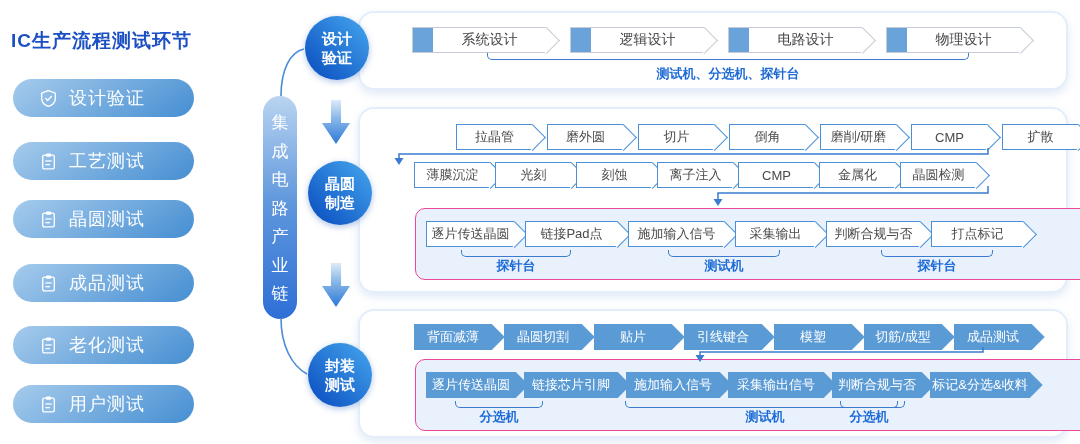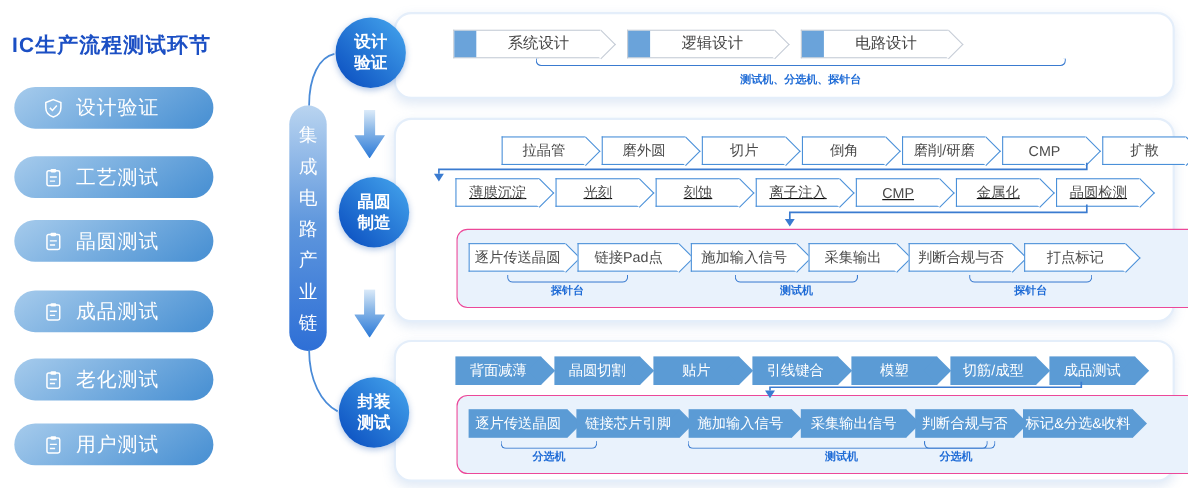--- a/index.html
+++ b/index.html
@@ -39,21 +39,21 @@
   .panel { position: absolute; left: 358px; width: 710px; background: #fff;
            border: 2px solid #e4eefa; border-radius: 16px;
            box-shadow: 0 4px 10px rgba(120,160,215,.22); }
   #panel-design  { top: 11px;  height: 79px; }
   #panel-wafer   { top: 107px; height: 186px; }
   #panel-package { top: 309px; height: 129px; }
 
   .row { position: absolute; display: flex; }
   #design-row   { left: 52px; top: 14px; gap: 24px; }
   #wafer-row1   { left: 54px; top: 15px; gap: 15px; padding-left: 42px; }
-  #wafer-row2   { left: 54px; top: 53px; gap: 15px; text-decoration: underline; }
+  #wafer-row2   { left: 54px; top: 53px; gap: 5px; }
   #package-row1 { left: 54px; top: 13px; gap: 12px; }
   .sub-row { position: absolute; left: 10px; top: 12px; display: flex; }
   #wafer-sub-row { gap: 11px; }
   #package-sub-row { gap: 8px; }
 
   
   .chev { position: relative; height: 26px; display: flex; align-items: center; justify-content: center; font-size: 13px; }
   .chev span { position: relative; z-index: 2; white-space: nowrap; }
 
   .cd { background: #fff; border: 1px solid #c5ccd6; border-right: none; width: 134px; padding-left: 20px; color: #454545; font-size: 14px; }
@@ -70,21 +70,21 @@
                transform: rotate(45deg); background: #5b9bd5; }
 
   
   .subpanel { position: absolute; left: 55px; width: 676px; height: 72px;
               background: #e9f2fc; border: 1px solid #ec4899; border-radius: 10px; }
   #wafer-sub   { top: 99px; }
   #package-sub { top: 48px; }
 
   .bracket { position: absolute; height: 7px; border: 1.5px solid #3a7bd0; border-top: none;
              border-radius: 0 0 5px 5px; }
-  .grp-caption { position: absolute; text-align: center; color: #1e6bd6; font-weight: bold; font-size: 10px; }
+  .grp-caption { position: absolute; text-align: center; color: #1e6bd6; font-weight: bold; font-size: 13px; }
 
   #design-bracket { left: 127px; top: 40px; width: 482px; }
   #design-caption { left: 127px; top: 52px; width: 482px; }
 
   .overlay { position: absolute; left: 0; top: 0; pointer-events: none; z-index: 4; }
 </style>
 </head>
 <body>
 
 <div class="stage-wrap">
@@ -166,20 +166,23 @@
   <div class="panel" id="panel-design">
     <div class="row" id="design-row">
       <div class="chev cd">
           <span>系统设计</span>
         </div>
       <div class="chev cd">
           <span>逻辑设计</span>
         </div>
       <div class="chev cd">
           <span>电路设计</span>
+        </div>
+      <div class="chev cd">
+          <span>物理设计</span>
         </div>
     </div>
     <div class="bracket" id="design-bracket"></div>
     <div class="grp-caption" id="design-caption">测试机、分选机、探针台</div>
   </div>
 
   <div class="panel" id="panel-wafer">
     <div class="row" id="wafer-row1">
       <div class="chev cb">
           <span>拉晶管</span>

